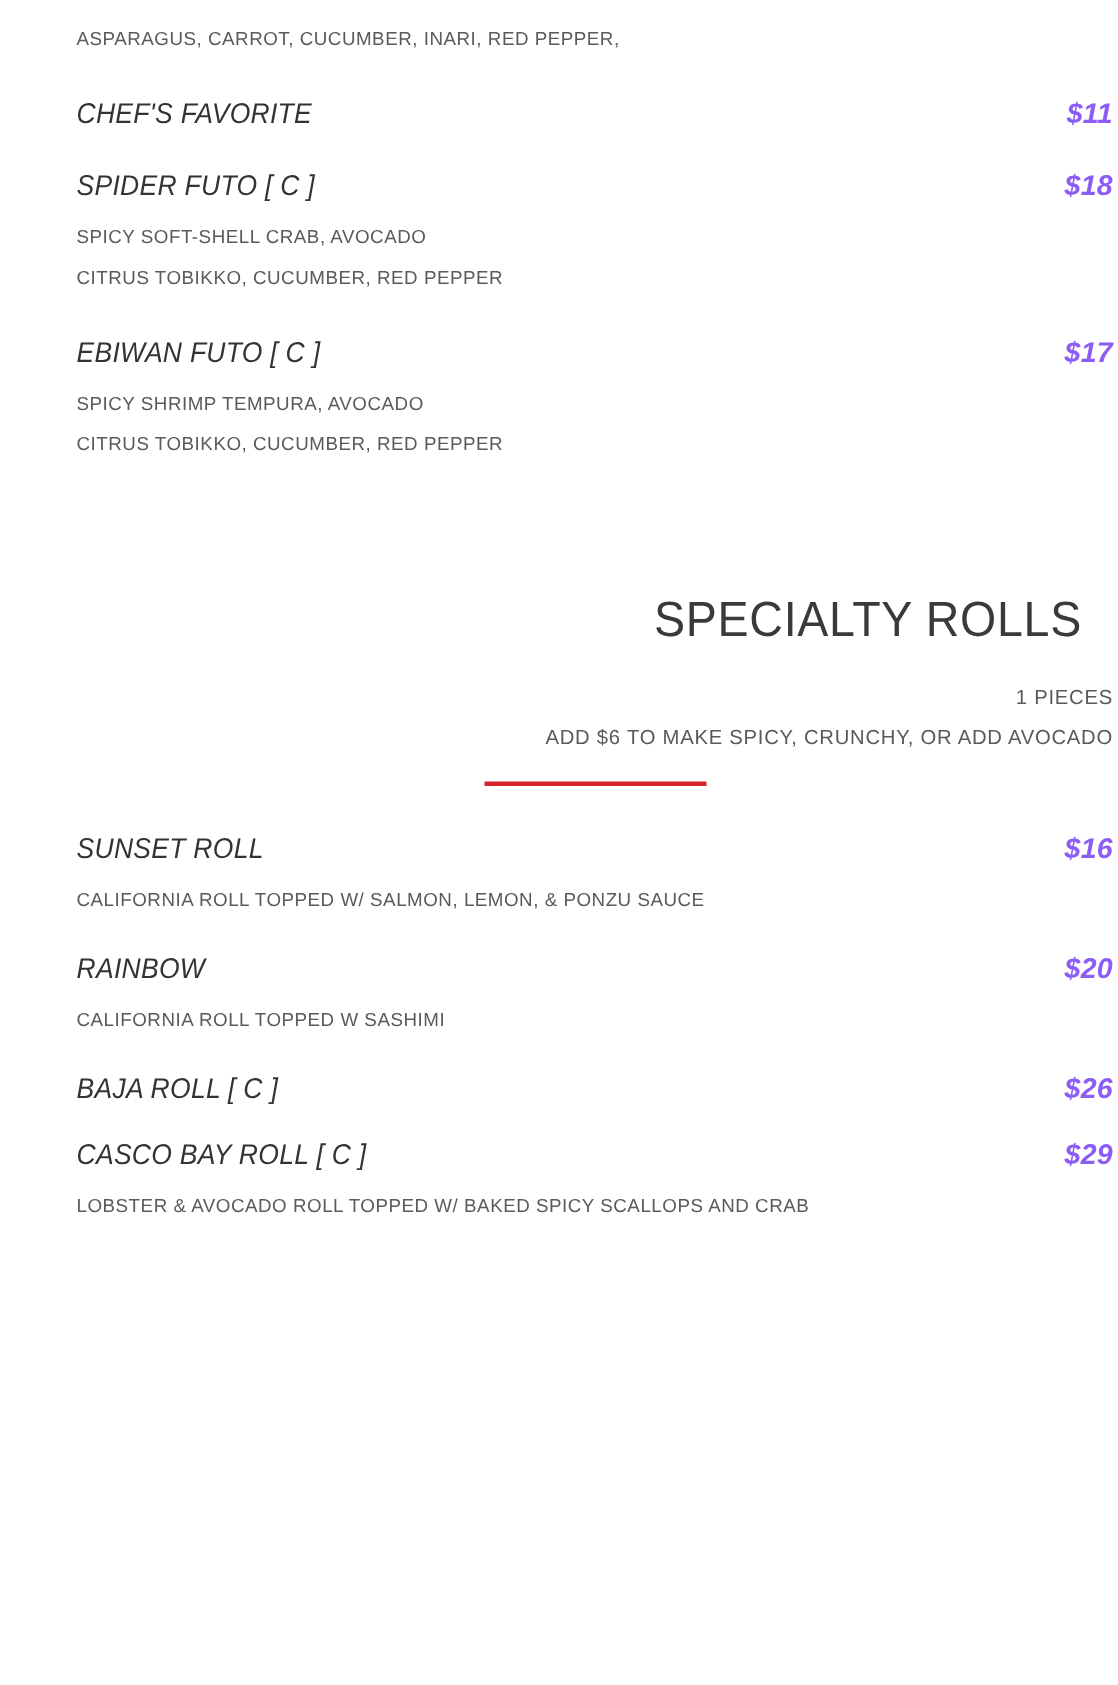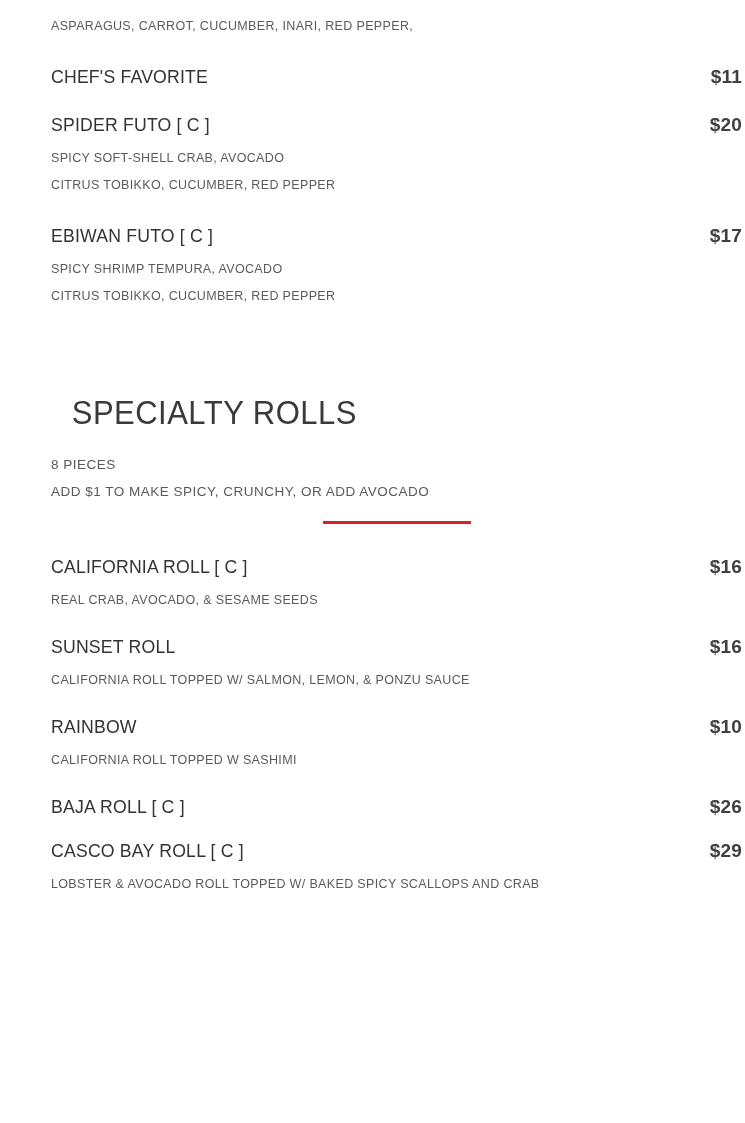--- a/index.html
+++ b/index.html
@@ -38,46 +38,47 @@
   .item {
     margin-top: 26px;
   }
   .item.tight {
     margin-top: 22px;
   }
   .item-head {
     display: flex;
     align-items: flex-start;
     justify-content: space-between;
+    font-style: italic;
   }
   .item-name {
     font-size: 19px;
     letter-spacing: 0.2px;
     color: #333333;
     font-weight: 400;
     font-stretch: condensed;
     transform: scaleX(0.93);
     transform-origin: left center;
     white-space: nowrap;
   }
   .item-price {
     font-size: 19px;
     font-weight: bold;
-    color: #404040;
+    color: #8b5cf6;
     letter-spacing: 0.2px;
     white-space: nowrap;
   }
   .item-desc {
     margin-top: 9px;
   }
 
   
   .section {
     margin-top: 84px;
-    text-align: left;
+    text-align: right;
   }
   .section-title {
     font-size: 33px;
     color: #3a3a3a;
     letter-spacing: 0.5px;
     font-weight: 400;
     font-stretch: condensed;
     transform: scaleX(0.94);
   }
   .section-sub {
@@ -111,21 +112,21 @@
     <div class="item">
       <div class="item-head">
         <div class="item-name">CHEF'S FAVORITE</div>
         <div class="item-price">$11</div>
       </div>
     </div>
 
     <div class="item">
       <div class="item-head">
         <div class="item-name">SPIDER FUTO [ C ]</div>
-        <div class="item-price">$20</div>
+        <div class="item-price">$18</div>
       </div>
       <div class="item-desc">
         <div class="desc-line">SPICY SOFT-SHELL CRAB, AVOCADO</div>
         <div class="desc-line">CITRUS TOBIKKO, CUCUMBER, RED PEPPER</div>
       </div>
     </div>
 
     <div class="item">
       <div class="item-head">
         <div class="item-name">EBIWAN FUTO [ C ]</div>
@@ -135,52 +136,43 @@
         <div class="desc-line">SPICY SHRIMP TEMPURA, AVOCADO</div>
         <div class="desc-line">CITRUS TOBIKKO, CUCUMBER, RED PEPPER</div>
       </div>
     </div>
 
   </div>
 
   <div class="section">
     <div class="section-title">SPECIALTY ROLLS</div>
     <div class="section-sub">
-      <div>8 PIECES</div>
-      <div>ADD $1 TO MAKE SPICY, CRUNCHY, OR ADD AVOCADO</div>
+      <div>1 PIECES</div>
+      <div>ADD $6 TO MAKE SPICY, CRUNCHY, OR ADD AVOCADO</div>
     </div>
     <div class="section-rule" style="background: rgb(216, 35, 42);"></div>
   </div>
 
   <div class="section-items">
 
-    <div class="item tight">
-      <div class="item-head">
-        <div class="item-name">CALIFORNIA ROLL [ C ]</div>
-        <div class="item-price">$16</div>
-      </div>
-      <div class="item-desc">
-        <div class="desc-line">REAL CRAB, AVOCADO, &amp; SESAME SEEDS</div>
-      </div>
-    </div>
 
     <div class="item tight">
       <div class="item-head">
         <div class="item-name">SUNSET ROLL</div>
         <div class="item-price">$16</div>
       </div>
       <div class="item-desc">
         <div class="desc-line">CALIFORNIA ROLL TOPPED W/ SALMON, LEMON, &amp; PONZU SAUCE</div>
       </div>
     </div>
 
     <div class="item tight">
       <div class="item-head">
         <div class="item-name">RAINBOW</div>
-        <div class="item-price">$10</div>
+        <div class="item-price">$20</div>
       </div>
       <div class="item-desc">
         <div class="desc-line">CALIFORNIA ROLL TOPPED W SASHIMI</div>
       </div>
     </div>
 
     <div class="item tight">
       <div class="item-head">
         <div class="item-name">BAJA ROLL [ C ]</div>
         <div class="item-price">$26</div>

